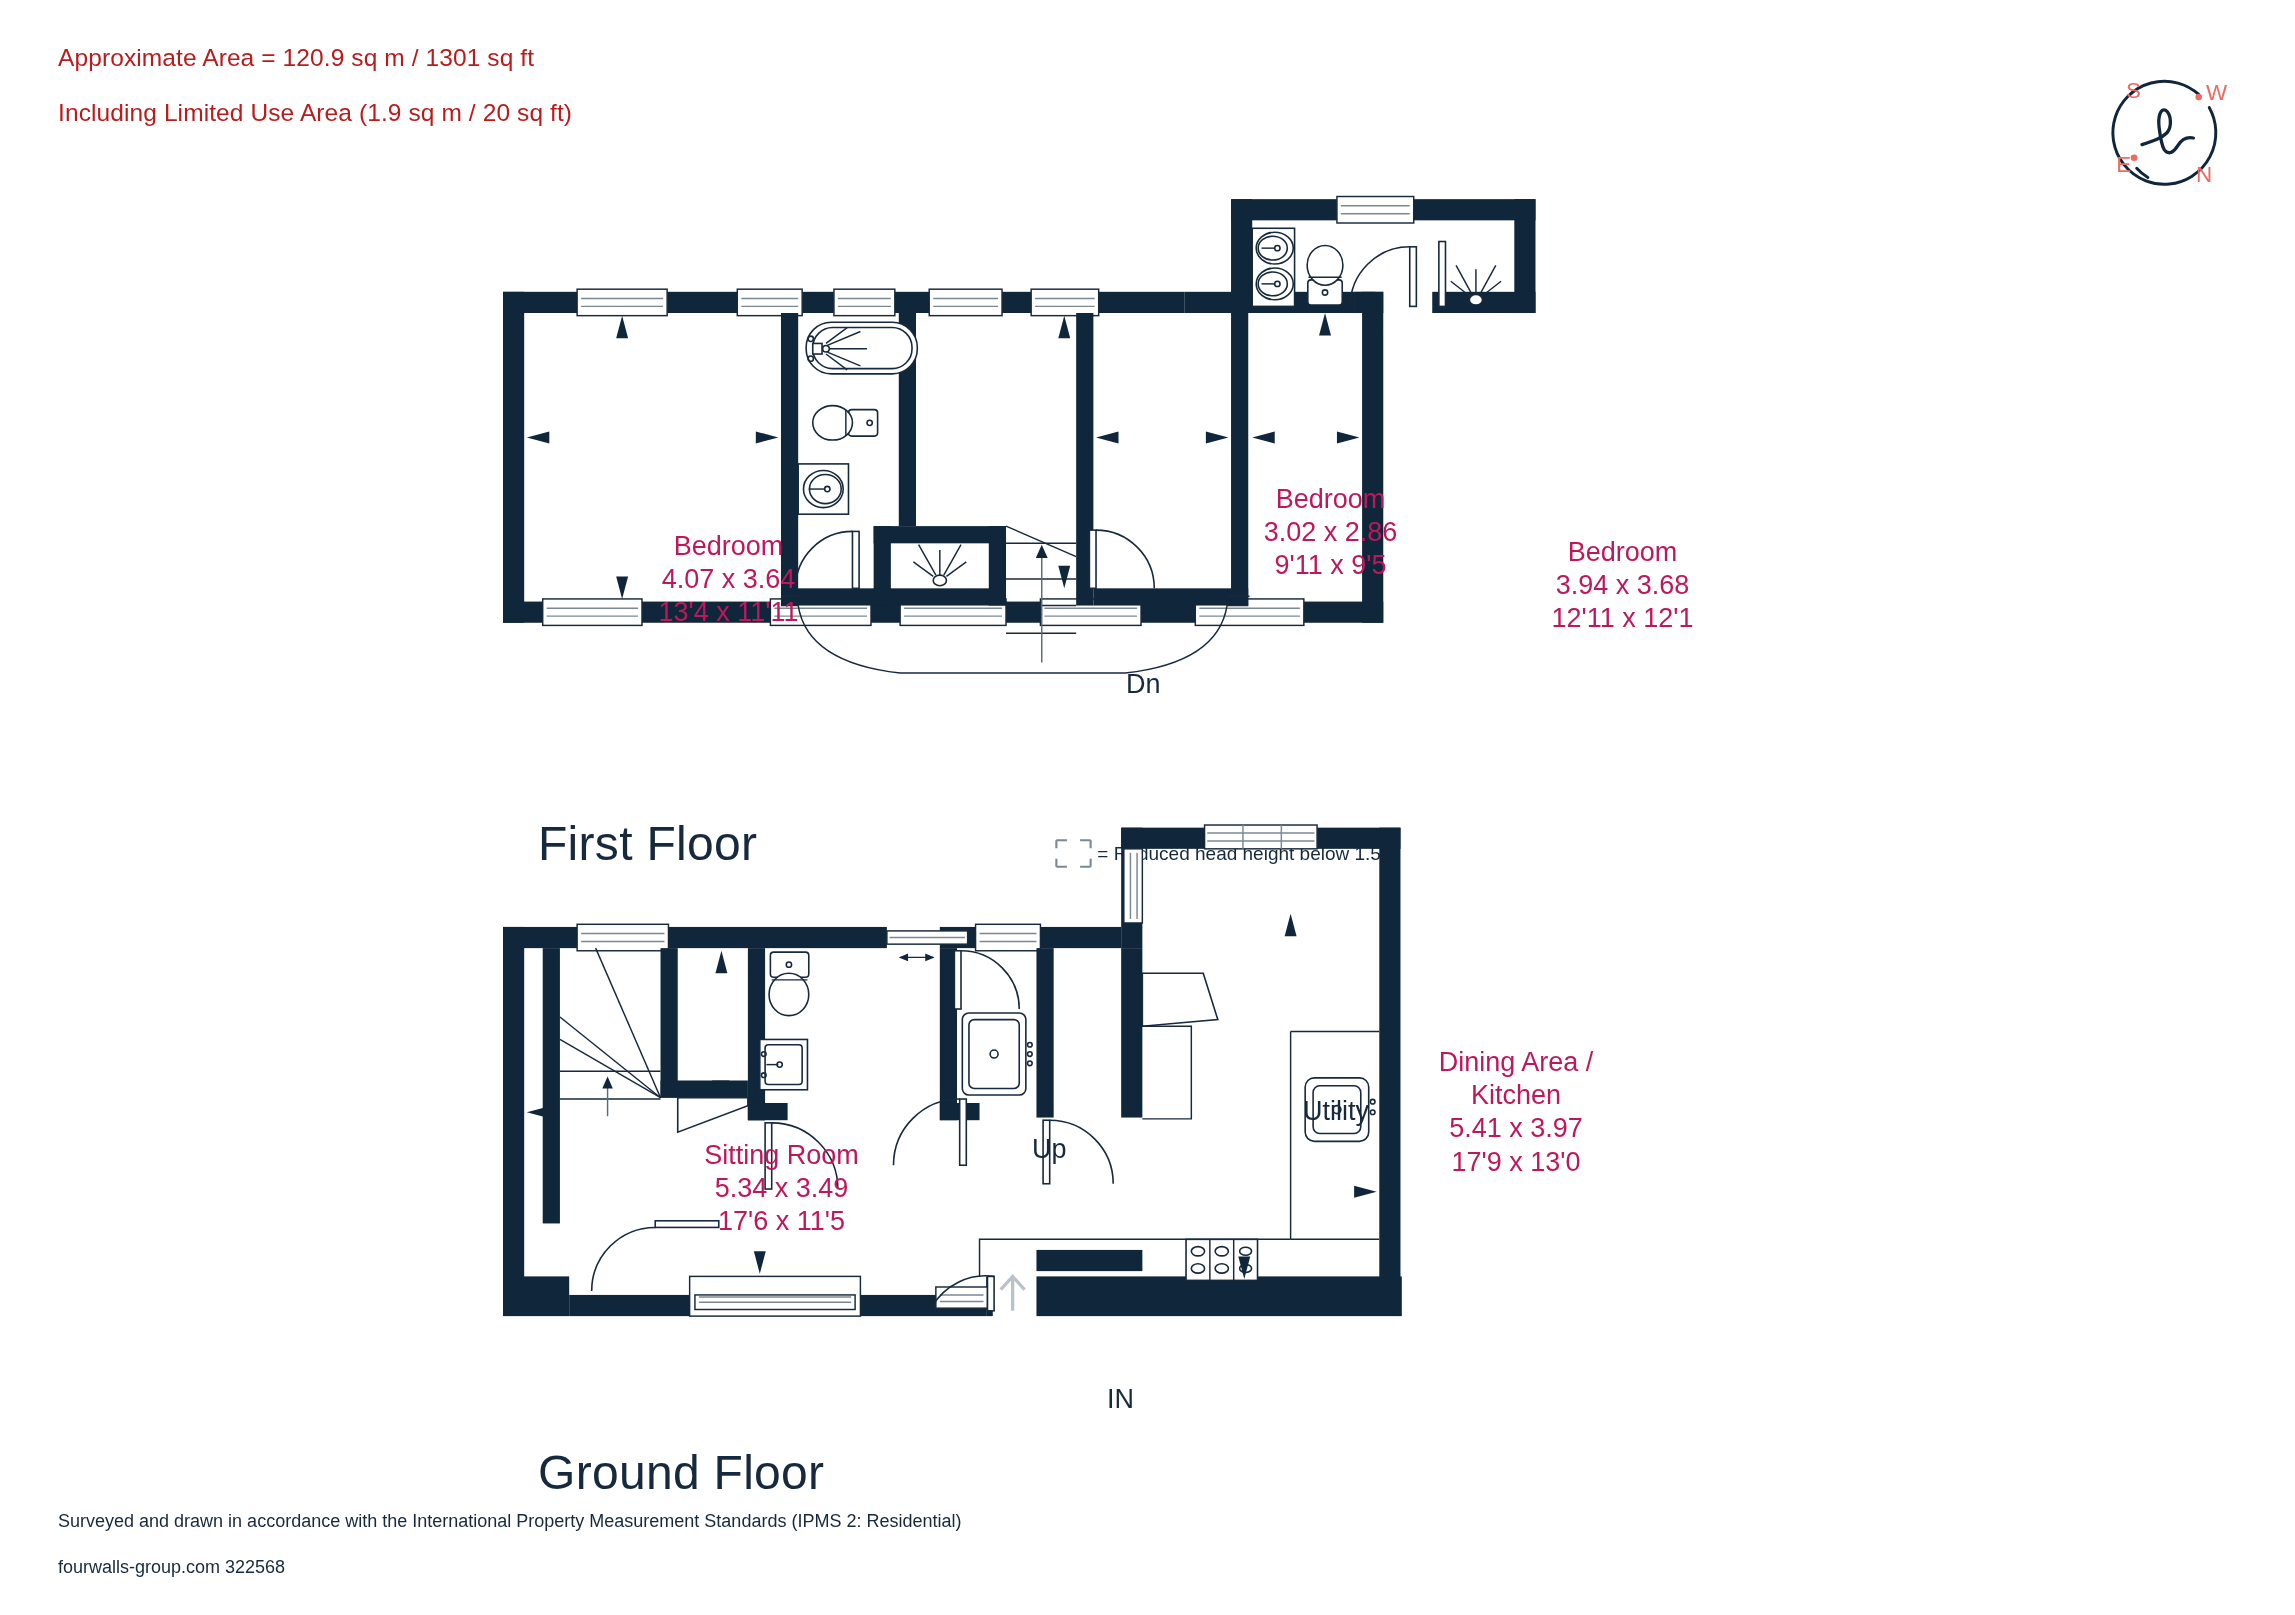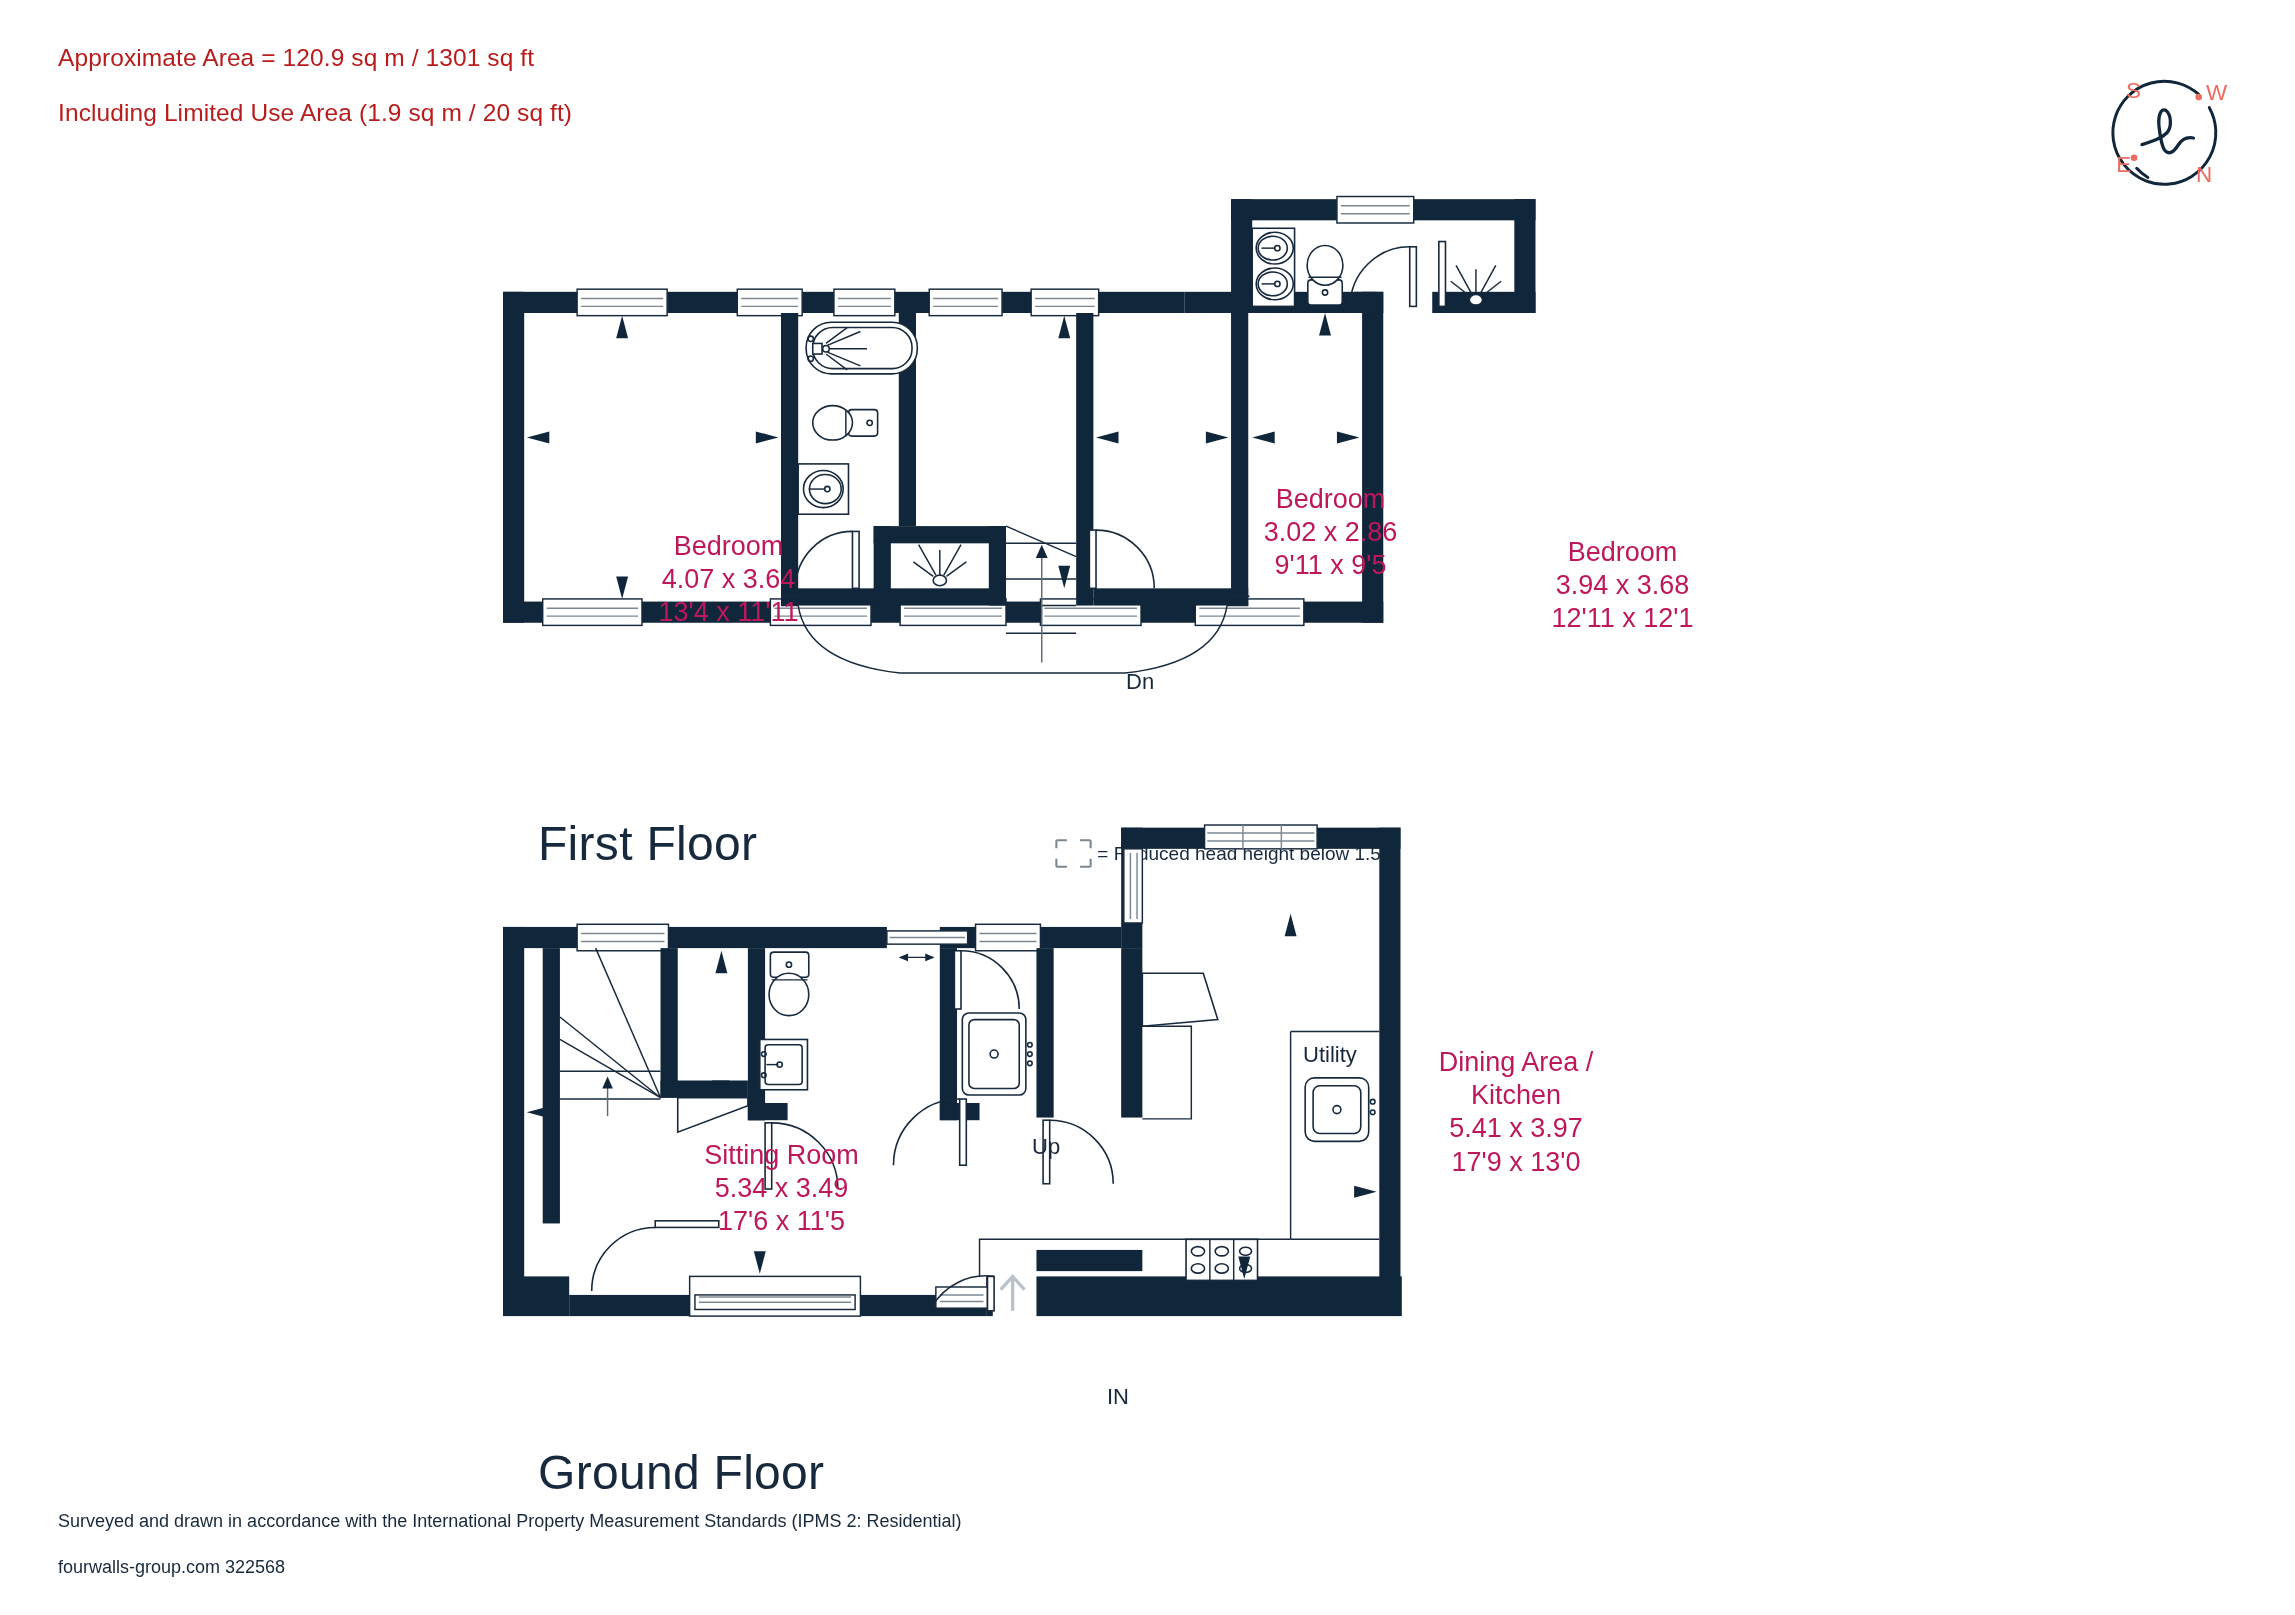--- a/index.html
+++ b/index.html
@@ -126,21 +126,21 @@
     font-size: 27px;
     color: #be185d;
     white-space: nowrap;
     font-weight: 400;
   }
   .room-label .nm { display: block; }
   .room-label .d1 { display: block; }
   .room-label .d2 { display: block; }
   .small-label {
     position: absolute;
-    font-size: 22px;
+    font-size: 27px;
     color: #17293c;
     white-space: nowrap;
   }
 </style>
 </head>
 <body>
 
 <div class="page">
 
   <div class="header">
@@ -640,21 +640,21 @@
     <span class="d2">17'6 x 11'5</span>
   </div>
 
   <div class="room-label" id="gf-room-1" style="left:1377px; top:1046px; width:278px;">
     <span class="nm">Dining Area /</span>
     <span class="nm">Kitchen</span>
     <span class="d1">5.41 x 3.97</span>
     <span class="d2">17'9 x 13'0</span>
   </div>
 
-  <div class="small-label" id="gf-utility-label" style="left:1303px; top:1042px;">Utility</div>
+  <div class="small-label" id="gf-utility-label" style="left:1303px; top:1096px;">Utility</div>
   <div class="small-label" id="gf-stair-label" style="left:1032px; top:1134px;">Up</div>
   <div class="small-label" id="gf-in-label" style="left:1107px; top:1384px;">IN</div>
 
   <div class="floor-title" id="ground-floor-title">Ground Floor</div>
 
   <div class="footer">
     <div class="footer-line">Surveyed and drawn in accordance with the International Property Measurement Standards (IPMS 2: Residential)</div>
     <div class="footer-line second">fourwalls-group.com 322568</div>
   </div>
 

